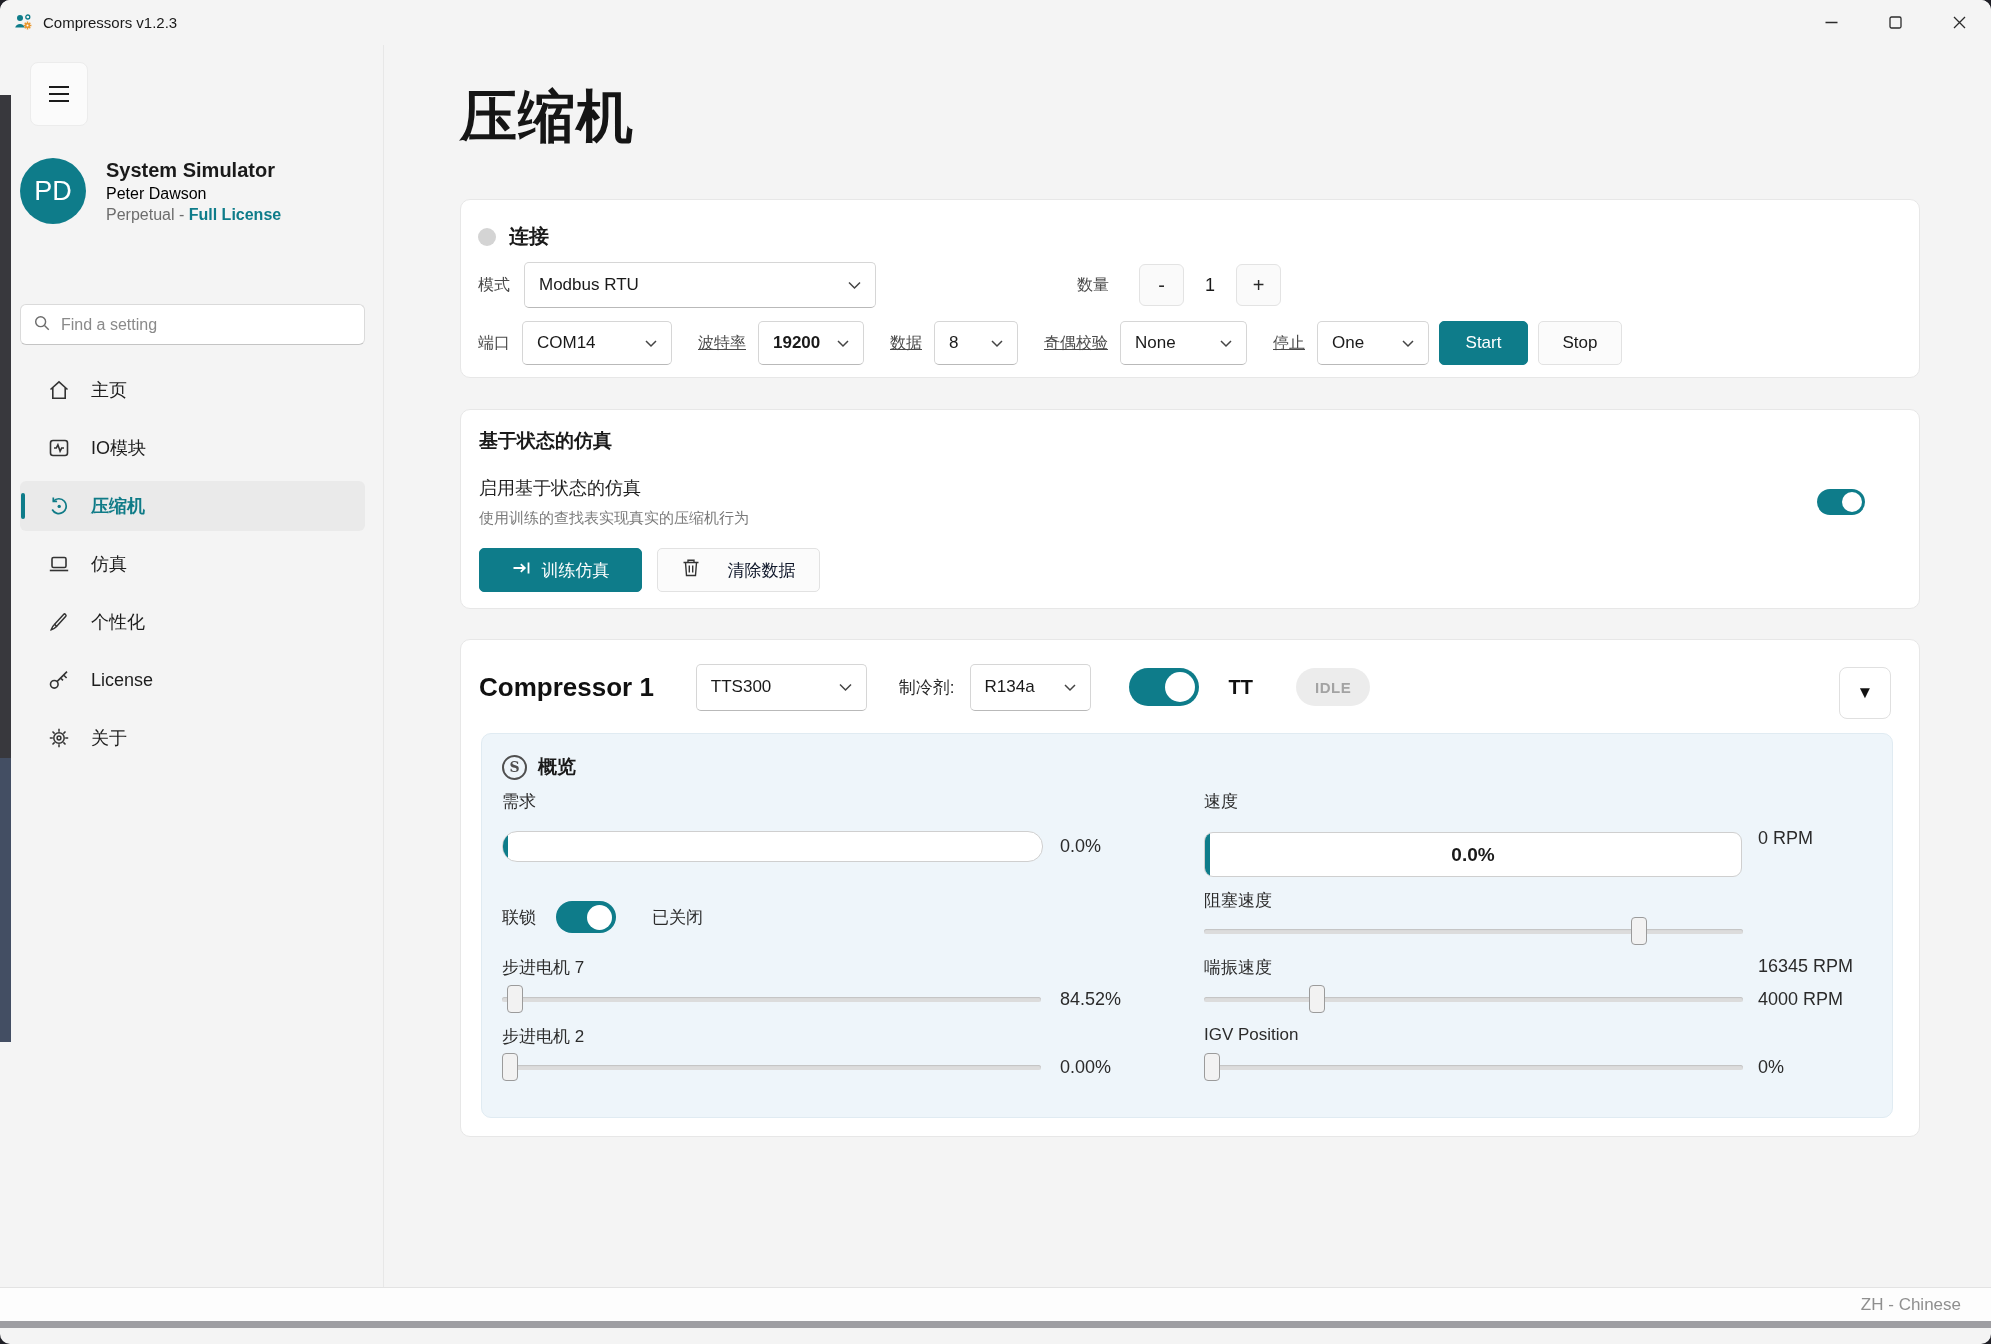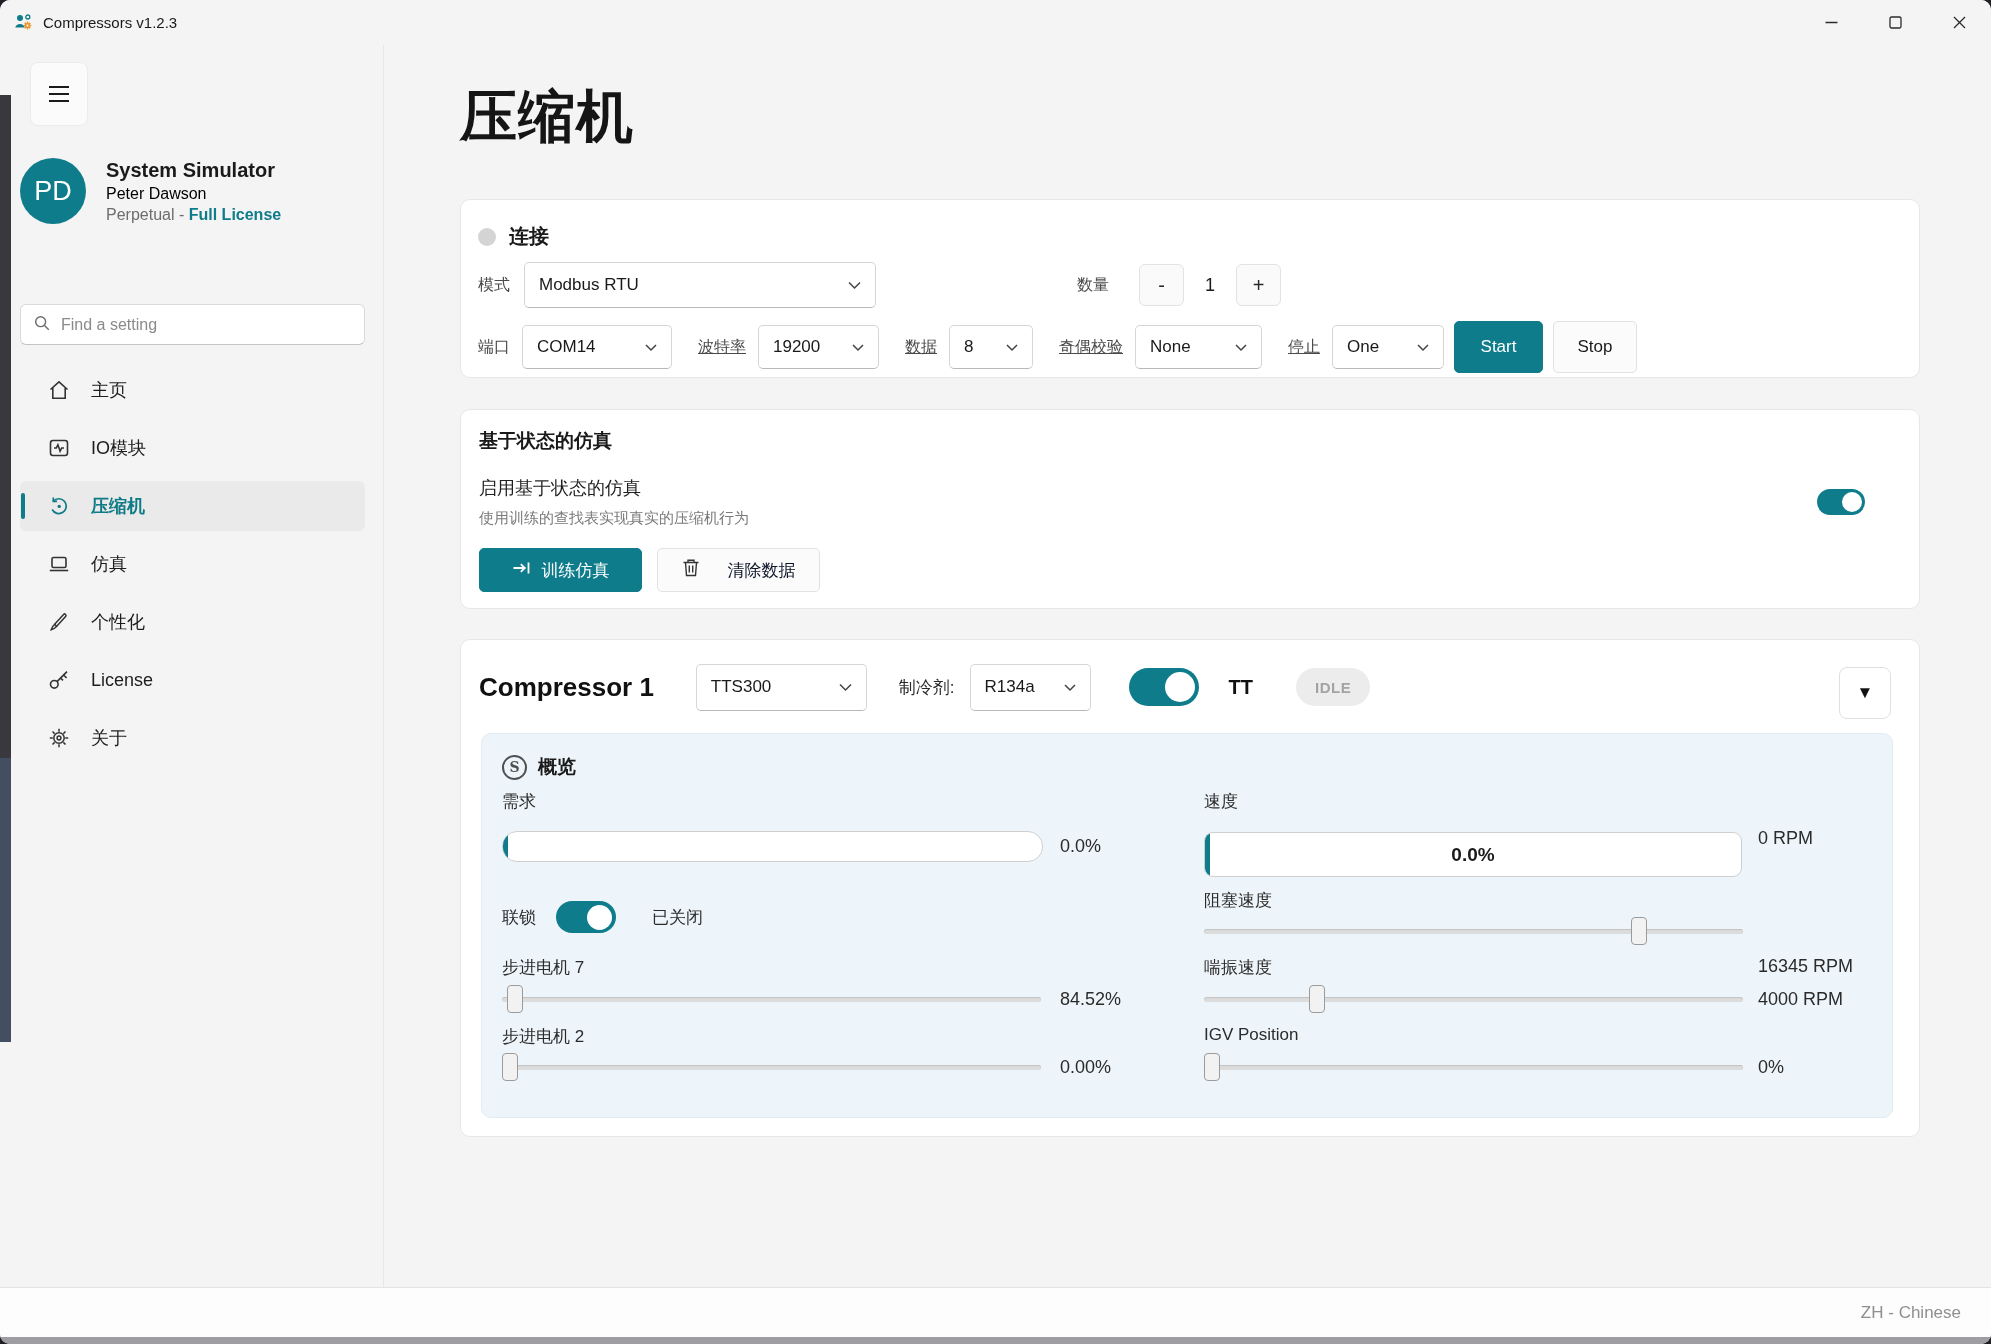--- a/index.html
+++ b/index.html
@@ -60,22 +60,22 @@
   .row-mode { position:absolute; left:17px; top:62px; width:1426px; height:46px; display:flex; align-items:center; }
   .row-mode .flabel { margin-right:14px; }
   .sel-mode { width:352px; height:46px; }
   .count-group { position:absolute; left:599px; top:0; height:46px; display:flex; align-items:center; gap:16px; }
   .count-btn { width:45px; height:42px; background:#fafafa; border:1px solid #e3e3e3; border-radius:6px; font-size:20px; color:#2a2a2a; display:flex; align-items:center; justify-content:center; cursor:pointer; }
   .count-val { font-size:18px; color:#1a1a1a; min-width:20px; text-align:center; }
 
   .row-port { position:absolute; left:17px; top:121px; width:1426px; display:flex; align-items:center; }
   .row-port .flabel { margin-right:12px; }
   .gap { margin-left:26px !important;text-decoration:underline; }
-  .sel-port { width:150px; } .sel-baud { width:121px; } .sel-data { width:84px; } .sel-parity { width:127px; } .sel-stop { width:112px; }
-  .btn { height:52px; border-radius:5px; font-size:17px; display:flex; align-items:center; justify-content:center; cursor:pointer; font-family:inherit; }
+  .sel-port { width:150px; } .sel-baud { width:106px;font-weight:bold; } .sel-data { width:84px; } .sel-parity { width:127px; } .sel-stop { width:112px; }
+  .btn { height:44px; border-radius:5px; font-size:17px; display:flex; align-items:center; justify-content:center; cursor:pointer; font-family:inherit; }
   .btn-start { width:89px; background:#0e7c8a; color:#fff; border:1px solid #0e7c8a; margin-left:10px; }
   .btn-stop { width:84px; background:#fbfbfb; color:#1a1a1a; border:1px solid #e2e2e2; margin-left:10px; }
 
   
   .c2-title { position:absolute; left:18px; top:18px; font-size:19px; font-weight:bold; color:#1a1a1a; }
   .c2-enable { position:absolute; left:18px; top:66px; font-size:18px; color:#1f1f1f; }
   .c2-desc { position:absolute; left:18px; top:99px; font-size:15px; color:#7a7a7a; }
   .c2-btns { position:absolute; left:18px; top:138px; display:flex; gap:15px; }
   .btn-train { width:163px; height:44px; background:#0e7c8a; color:#fff; border:1px solid #0e7c8a; gap:10px; }
   .btn-clear { width:163px; height:44px; background:#fbfbfb; color:#0f172a; border:1px solid #e2e2e2; gap:28px; }
@@ -115,21 +115,21 @@
   .interlock .st { margin-left:36px; font-size:17px; color:#2b2b2b; }
   .interlock .flabel17 { font-size:17px; color:#2b2b2b; margin-right:20px; }
 
   .slider { position:absolute; width:539px; height:28px; cursor:pointer; }
   .sl-left { left:20px; } .sl-right { left:722px; }
   .slider .track { position:absolute; left:0; right:0; top:12px; height:5px; background:#dcdcdc; border-radius:3px; box-shadow:inset 0 1px 1px #c2c2c2; }
   .slider .thumb { position:absolute; top:0; width:16px; height:28px; background:#f2f2f2; border:1px solid #9b9b9b; border-radius:4px; }
   .val-left { left:578px; } .val-right { left:1276px; }
 
   
-  .footer { height:50px; background:#fdfdfd; border-top:1px solid #e3e3e3; display:flex; align-items:center; justify-content:flex-end; padding-right:30px; }
+  .footer { height:34px; background:#fdfdfd; border-top:1px solid #e3e3e3; display:flex; align-items:center; justify-content:flex-end; padding-right:30px; }
   .footer .lang { font-size:17px; color:#8f8f8f; }
   .window-bottom { height:7px; background:#9e9ea2; }
 </style>
 </head>
 <body>
 
 <div class="stage">
 
   <div class="titlebar">
     <span class="logo">

